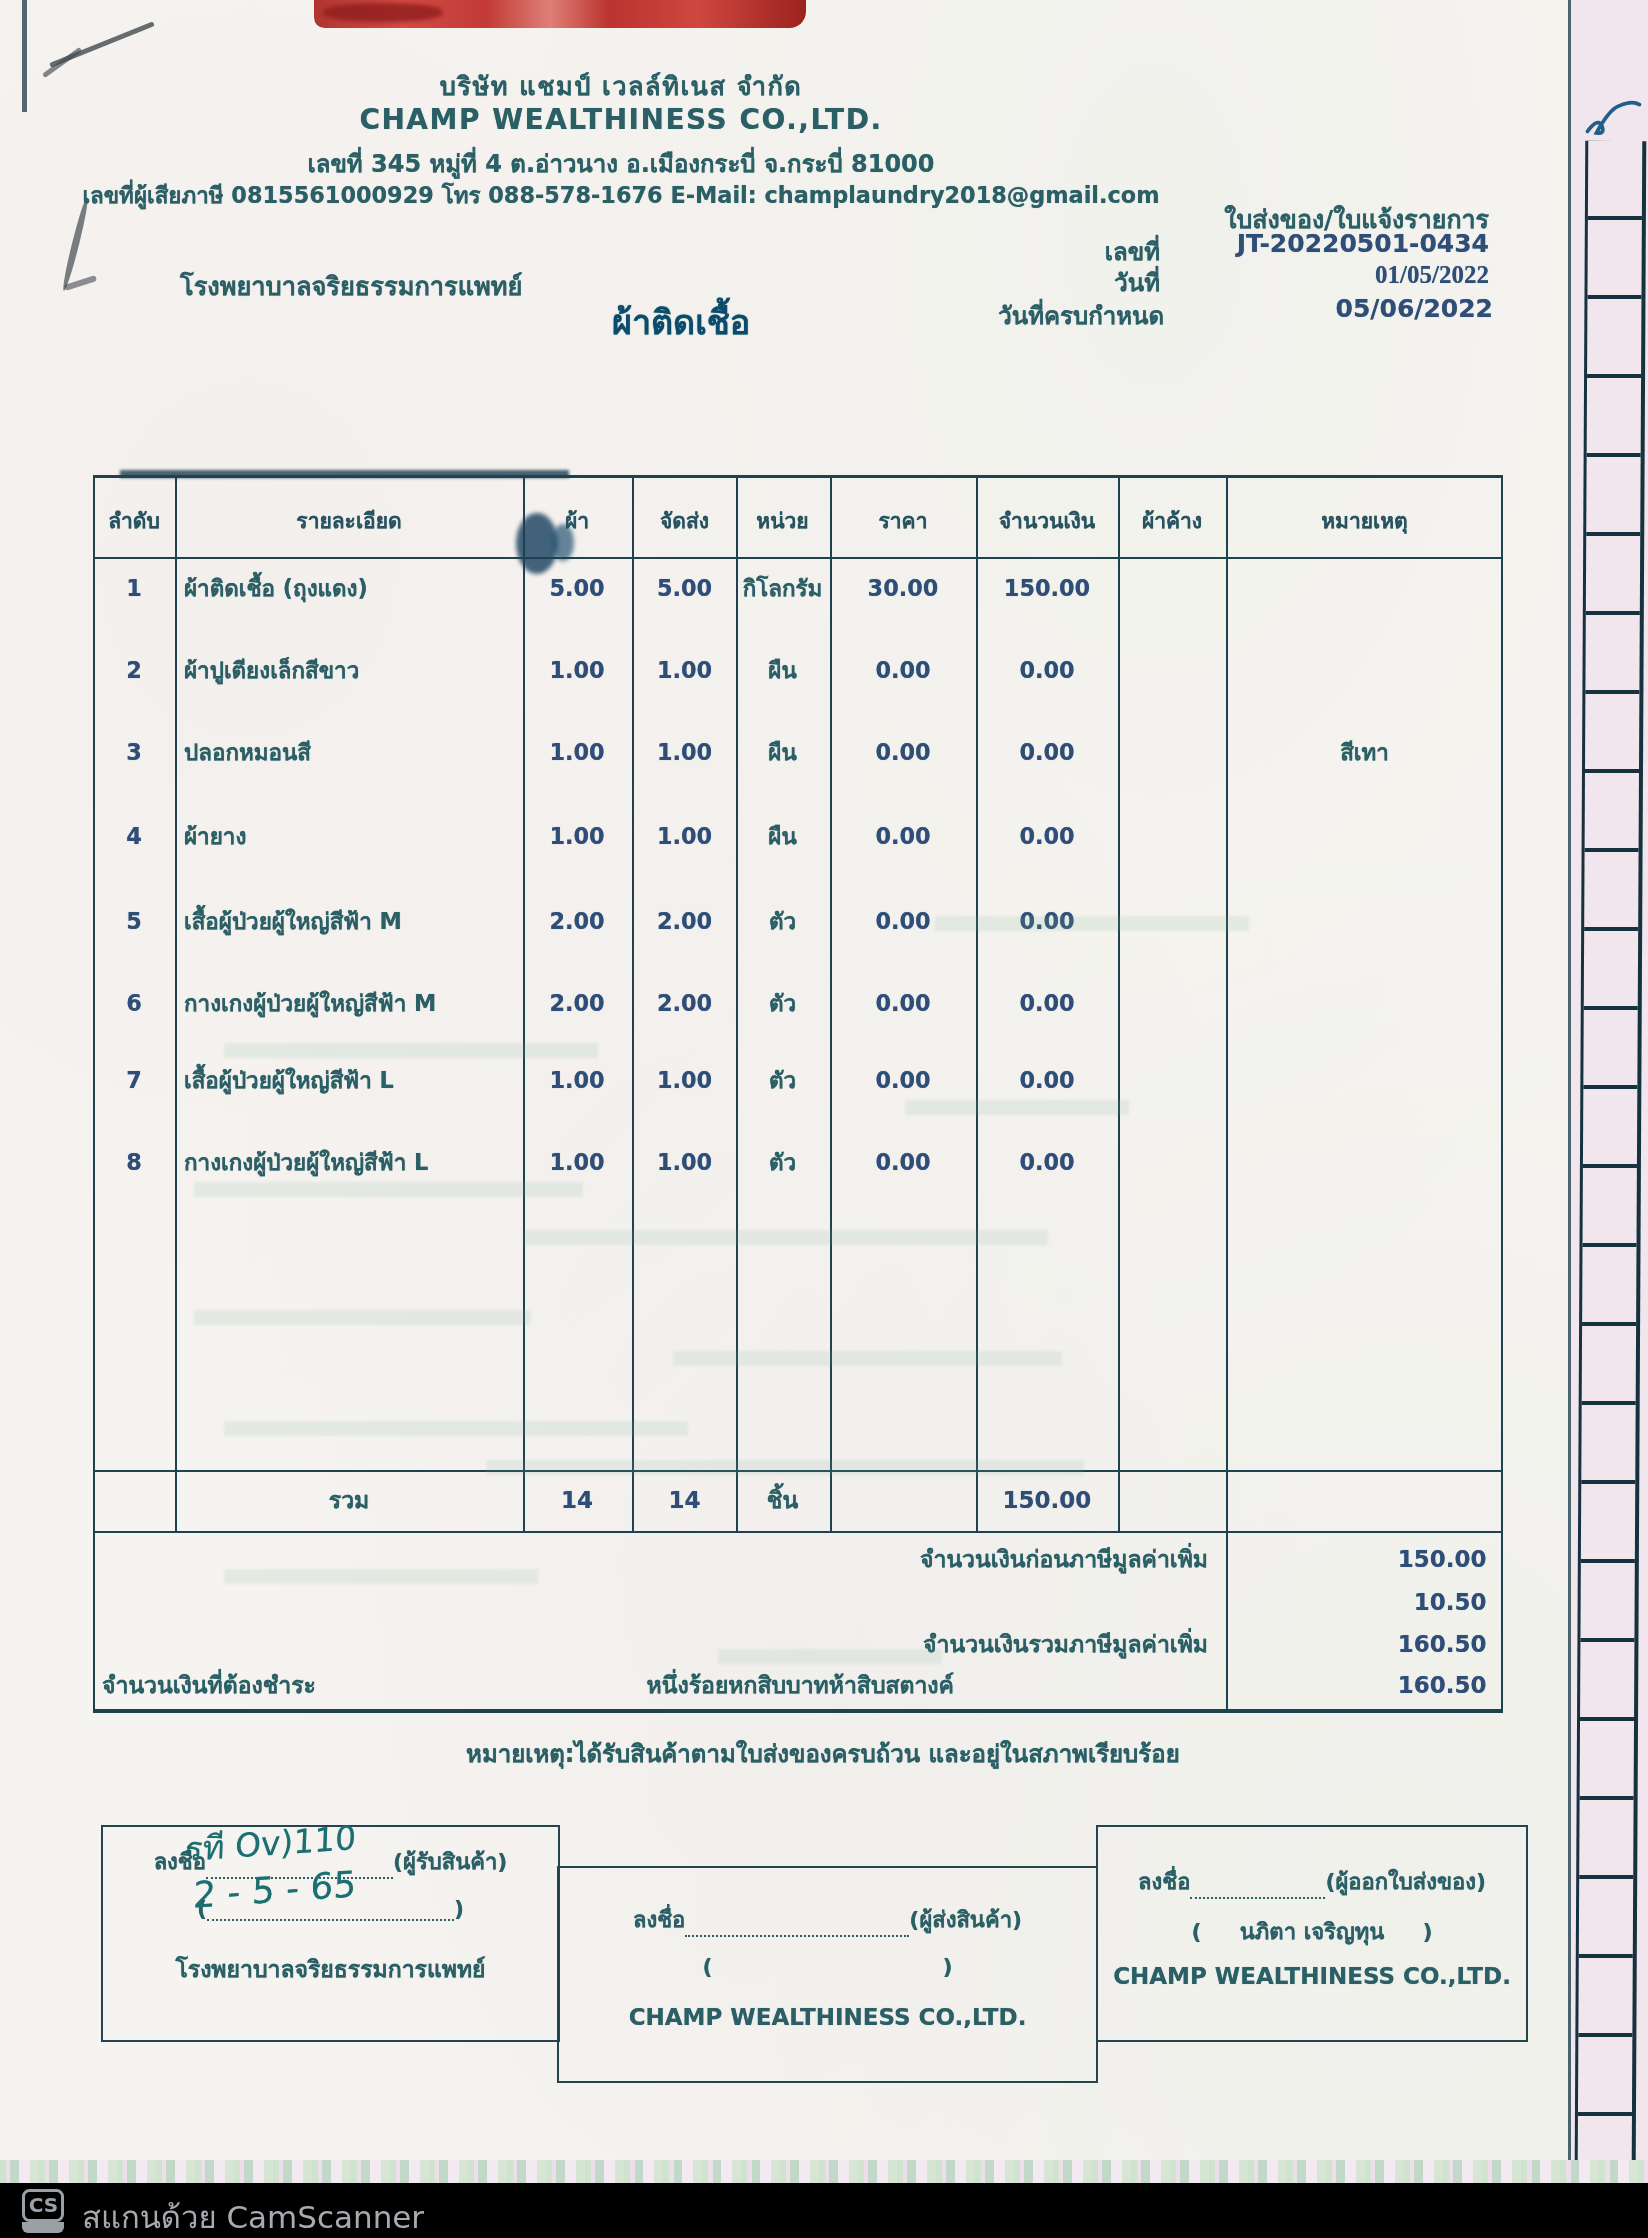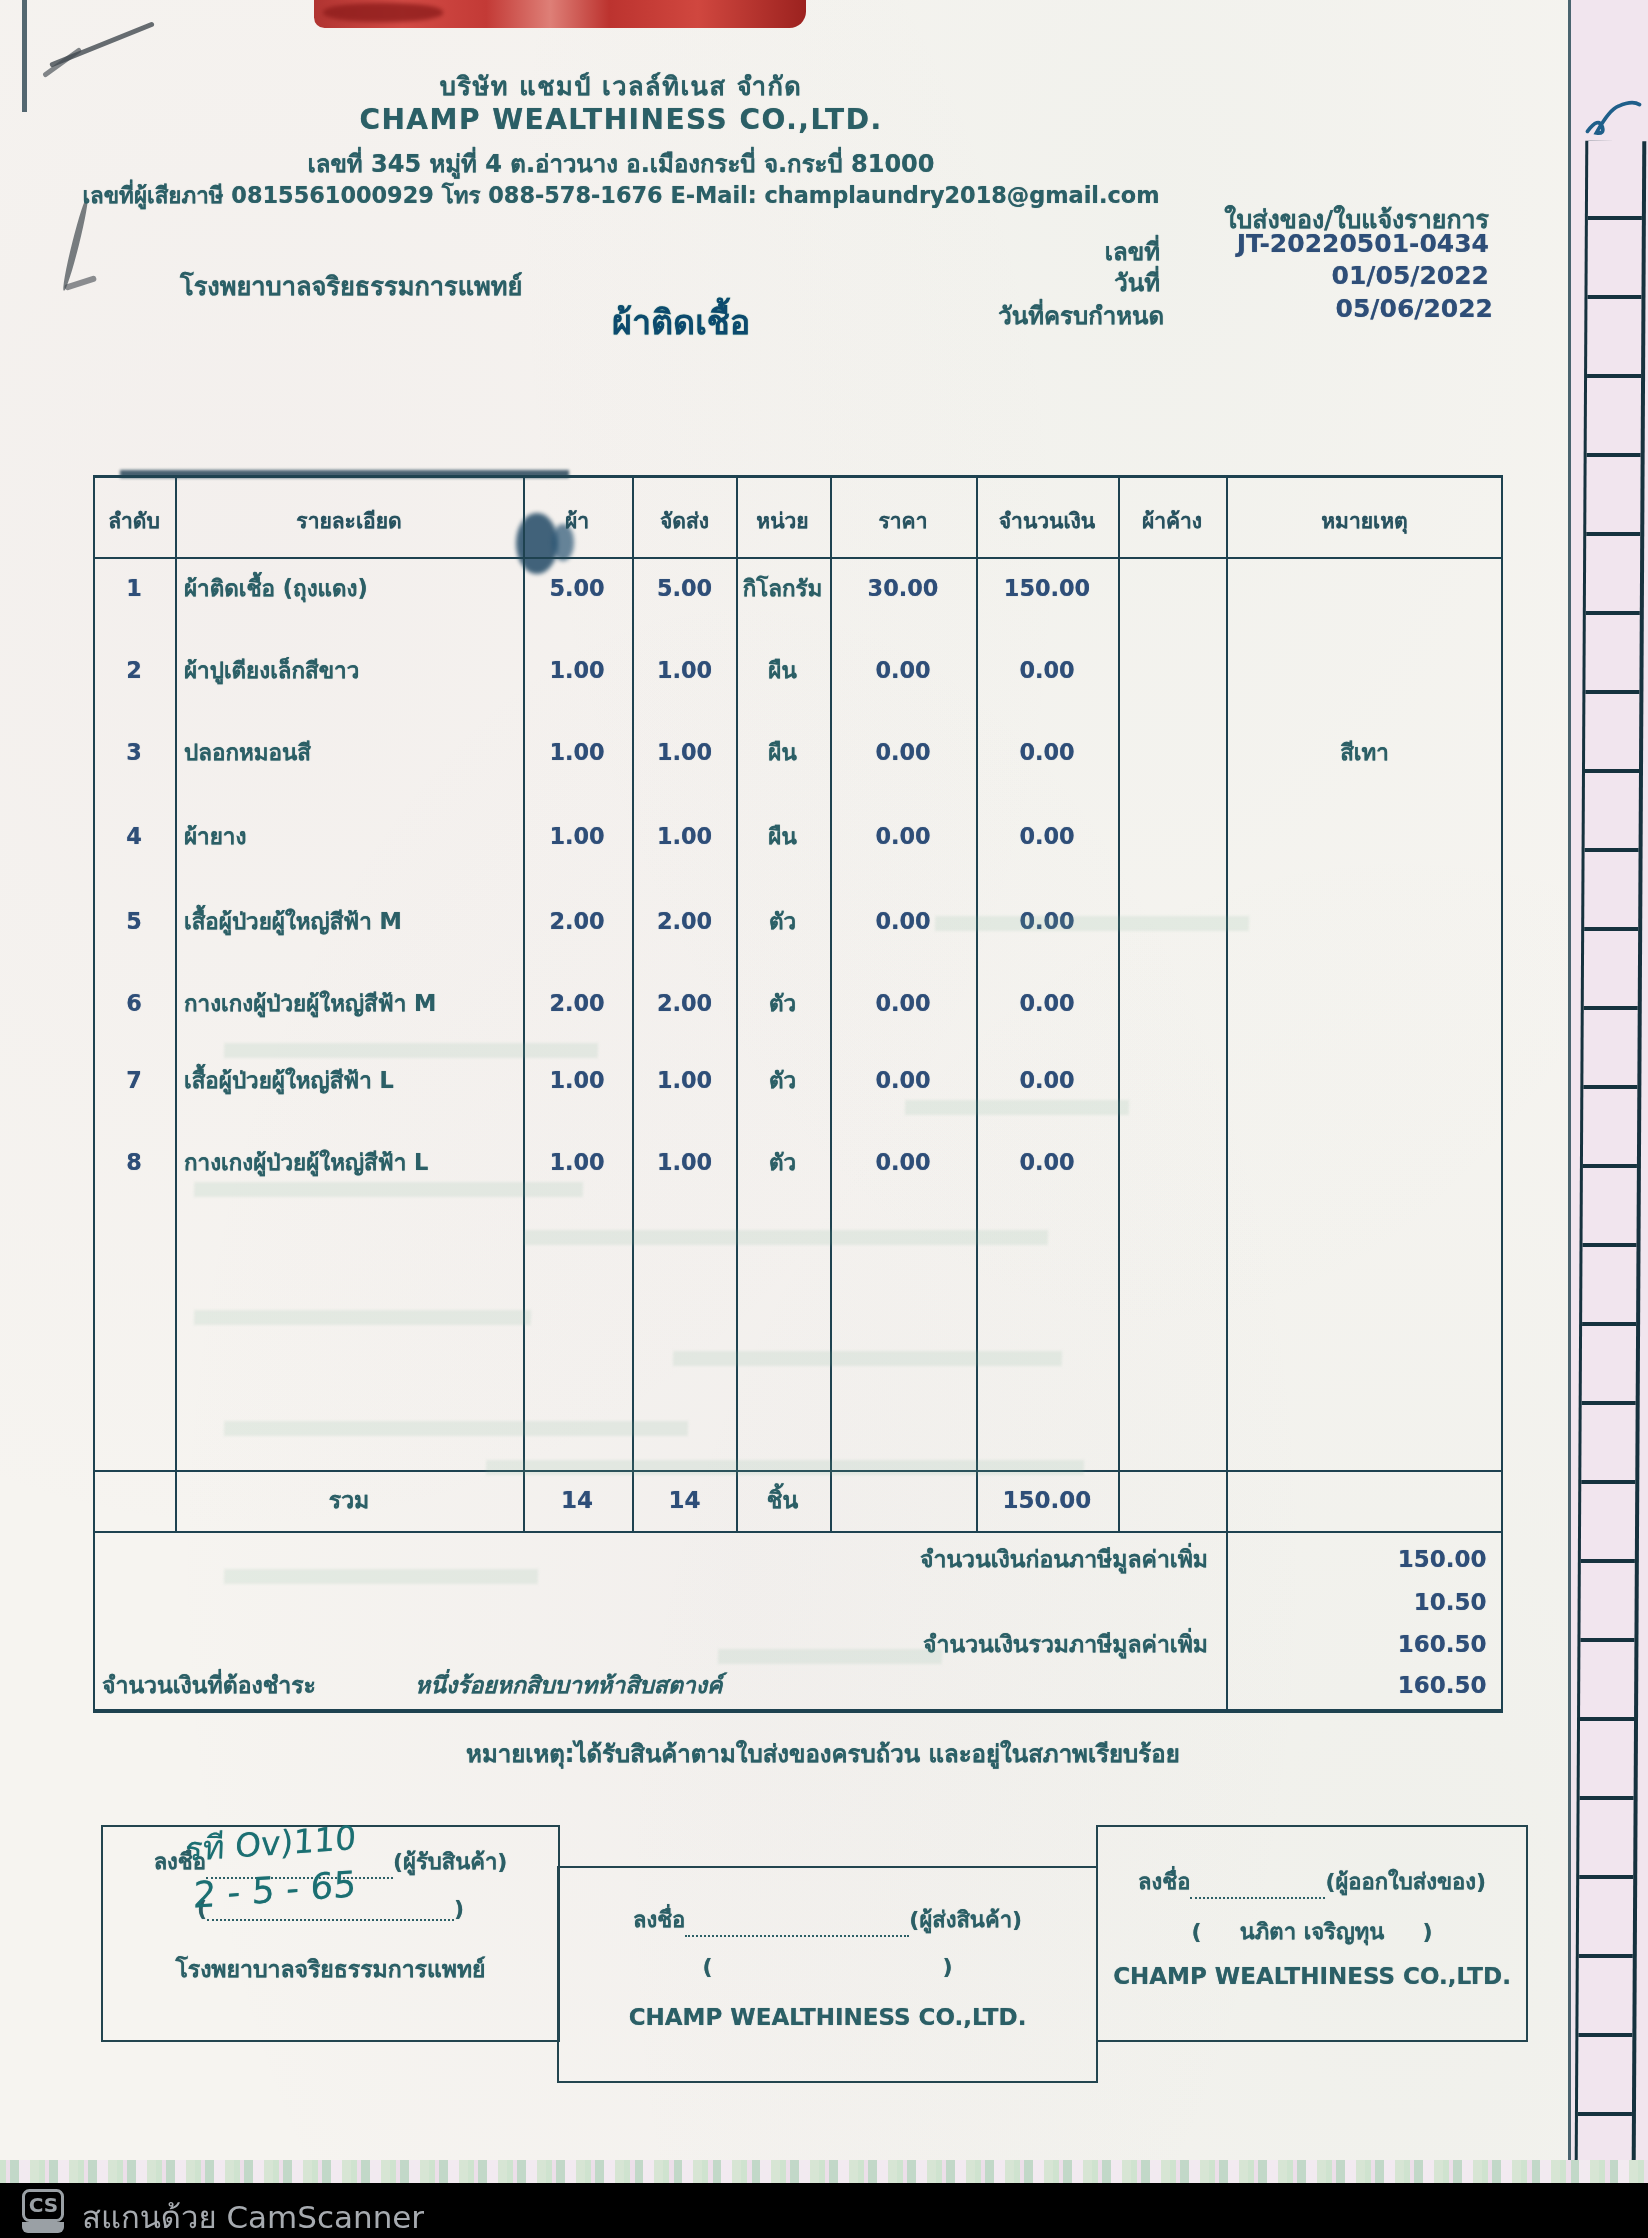--- a/index.html
+++ b/index.html
@@ -20,21 +20,21 @@
   
   .h-th{top:66px;font-size:25.4px;letter-spacing:1.5px;}
   .h-en{top:103px;font-size:28px;font-weight:700;letter-spacing:1.5px;}
   .h-ad{top:144px;font-size:24px;}
   .h-tx{top:177px;font-size:22.4px;}
   
   .m-title{top:199px;right:160px;font-size:25px;}
   .m-l1{top:232px;right:489px;font-size:24px;}
   .m-v1{top:229px;right:160px;font-size:25px;}
   .m-l2{top:263px;right:489px;font-size:24px;}
-  .m-v2{top:261px;right:160px;font-size:25px;}
+  .m-v2{top:261px;right:160px;font-size:25px;font-family:Liberation Serif, serif;}
   .m-l3{top:296px;right:485px;font-size:24px;}
   .m-v3{top:294px;right:156px;font-size:25px;}
   .cust{top:266px;left:180px;font-size:25.4px;}
   .subj{top:295px;left:612px;font-size:34px;font-weight:700;color:#0c4a6e;
         text-shadow:0 0 1.1px rgba(31,122,96,.8);}
   
   .tbl{position:absolute;left:93px;top:475px;width:1410px;height:1238px;}
   .vl{position:absolute;top:0;width:2.2px;background:#1e4250;}
   .vl.short{height:1058px;} .vl.full{height:1238px;}
   .hl{position:absolute;left:0;width:1410px;background:#1e4250;}
@@ -54,21 +54,21 @@
   .c-note{left:1133px;width:277px;text-align:center;}
   .sumrow{position:absolute;left:0;top:1007px;width:1410px;height:37px;
           font-size:23px;line-height:37px;}
   .s-label{left:82px;width:348px;text-align:center;position:absolute;}
   
   .totline{position:absolute;width:1410px;height:33px;font-size:23px;line-height:33px;}
   .tl1{top:1068px}.tl2{top:1111px}.tl3{top:1153px}.tl4{top:1194px}
   .tot-lbl{position:absolute;right:295px;text-align:right;width:673px;}
   .tot-val{position:absolute;right:16.5px;text-align:right;width:247px;}
   .due-lbl{position:absolute;left:9px;}
-  .due-txt{position:absolute;left:322px;width:539px;text-align:left;font-style:italic;}
+  .due-txt{position:absolute;left:322px;width:539px;text-align:right;}
   
   .note1{top:1734px;left:22.4px;width:1601px;text-align:center;font-size:24px;font-weight:700;}
   .note2{top:1774px;left:22.4px;width:1601px;text-align:center;font-size:23px;}
   
   .sig{position:absolute;top:1825px;height:217px;border:2.2px solid #23454f;box-sizing:border-box;}
   .sb1{left:101px;width:459px;}
   .sb2{left:557px;width:541px;margin-top:41px;}
   .sb3{left:1096px;width:432px;}
   .sigline{position:absolute;width:100%;text-align:center;font-size:22px;}
   .dots{display:inline-block;border-bottom:2.2px dotted #2b5f66;height:19.4px;vertical-align:bottom;}

